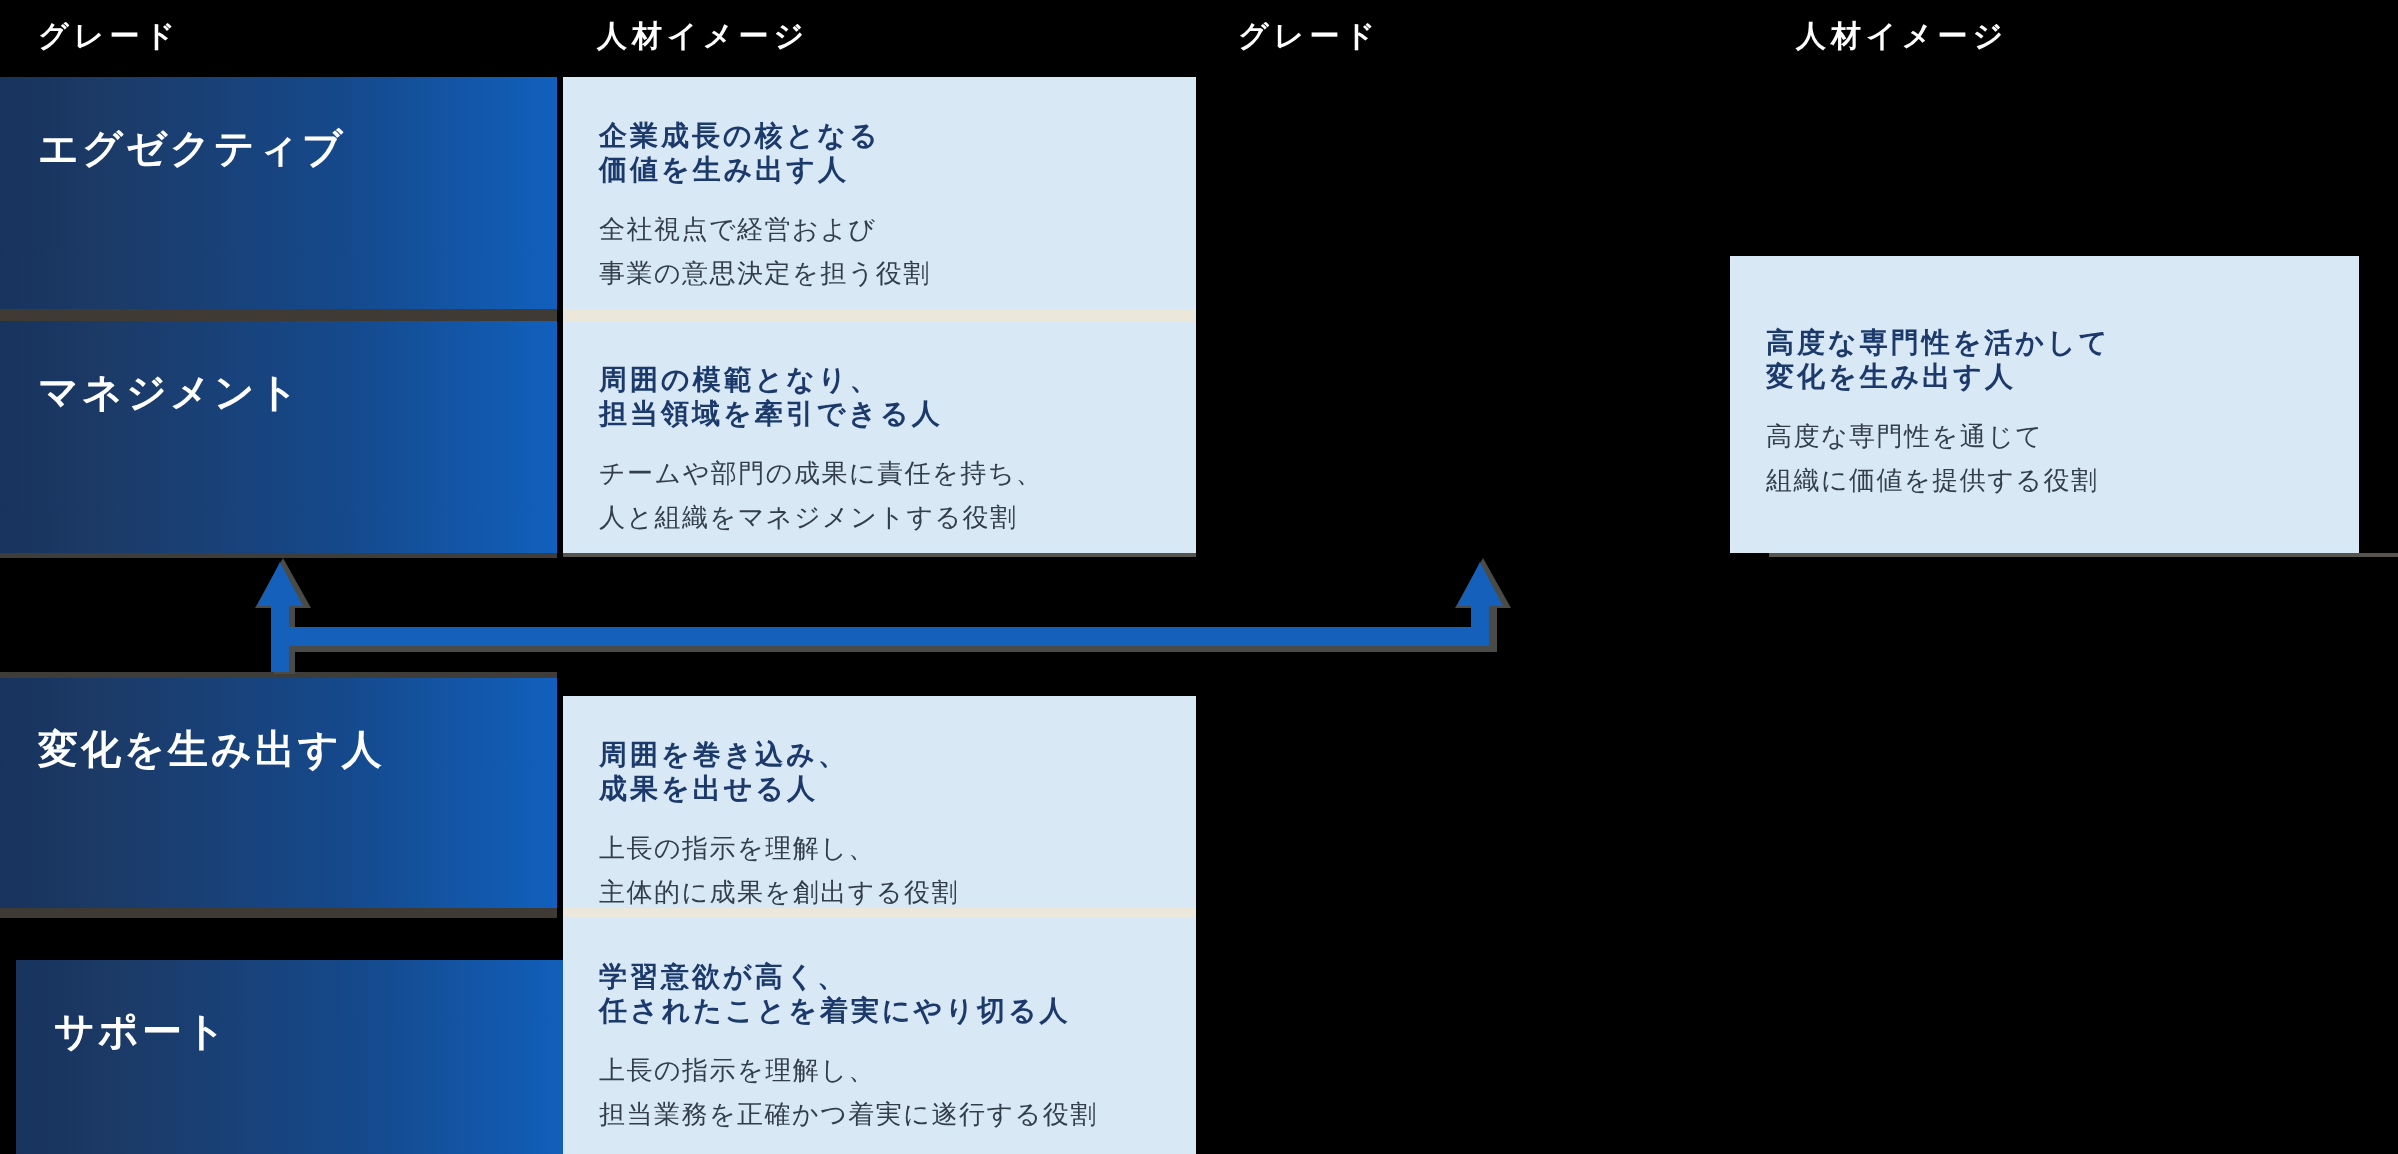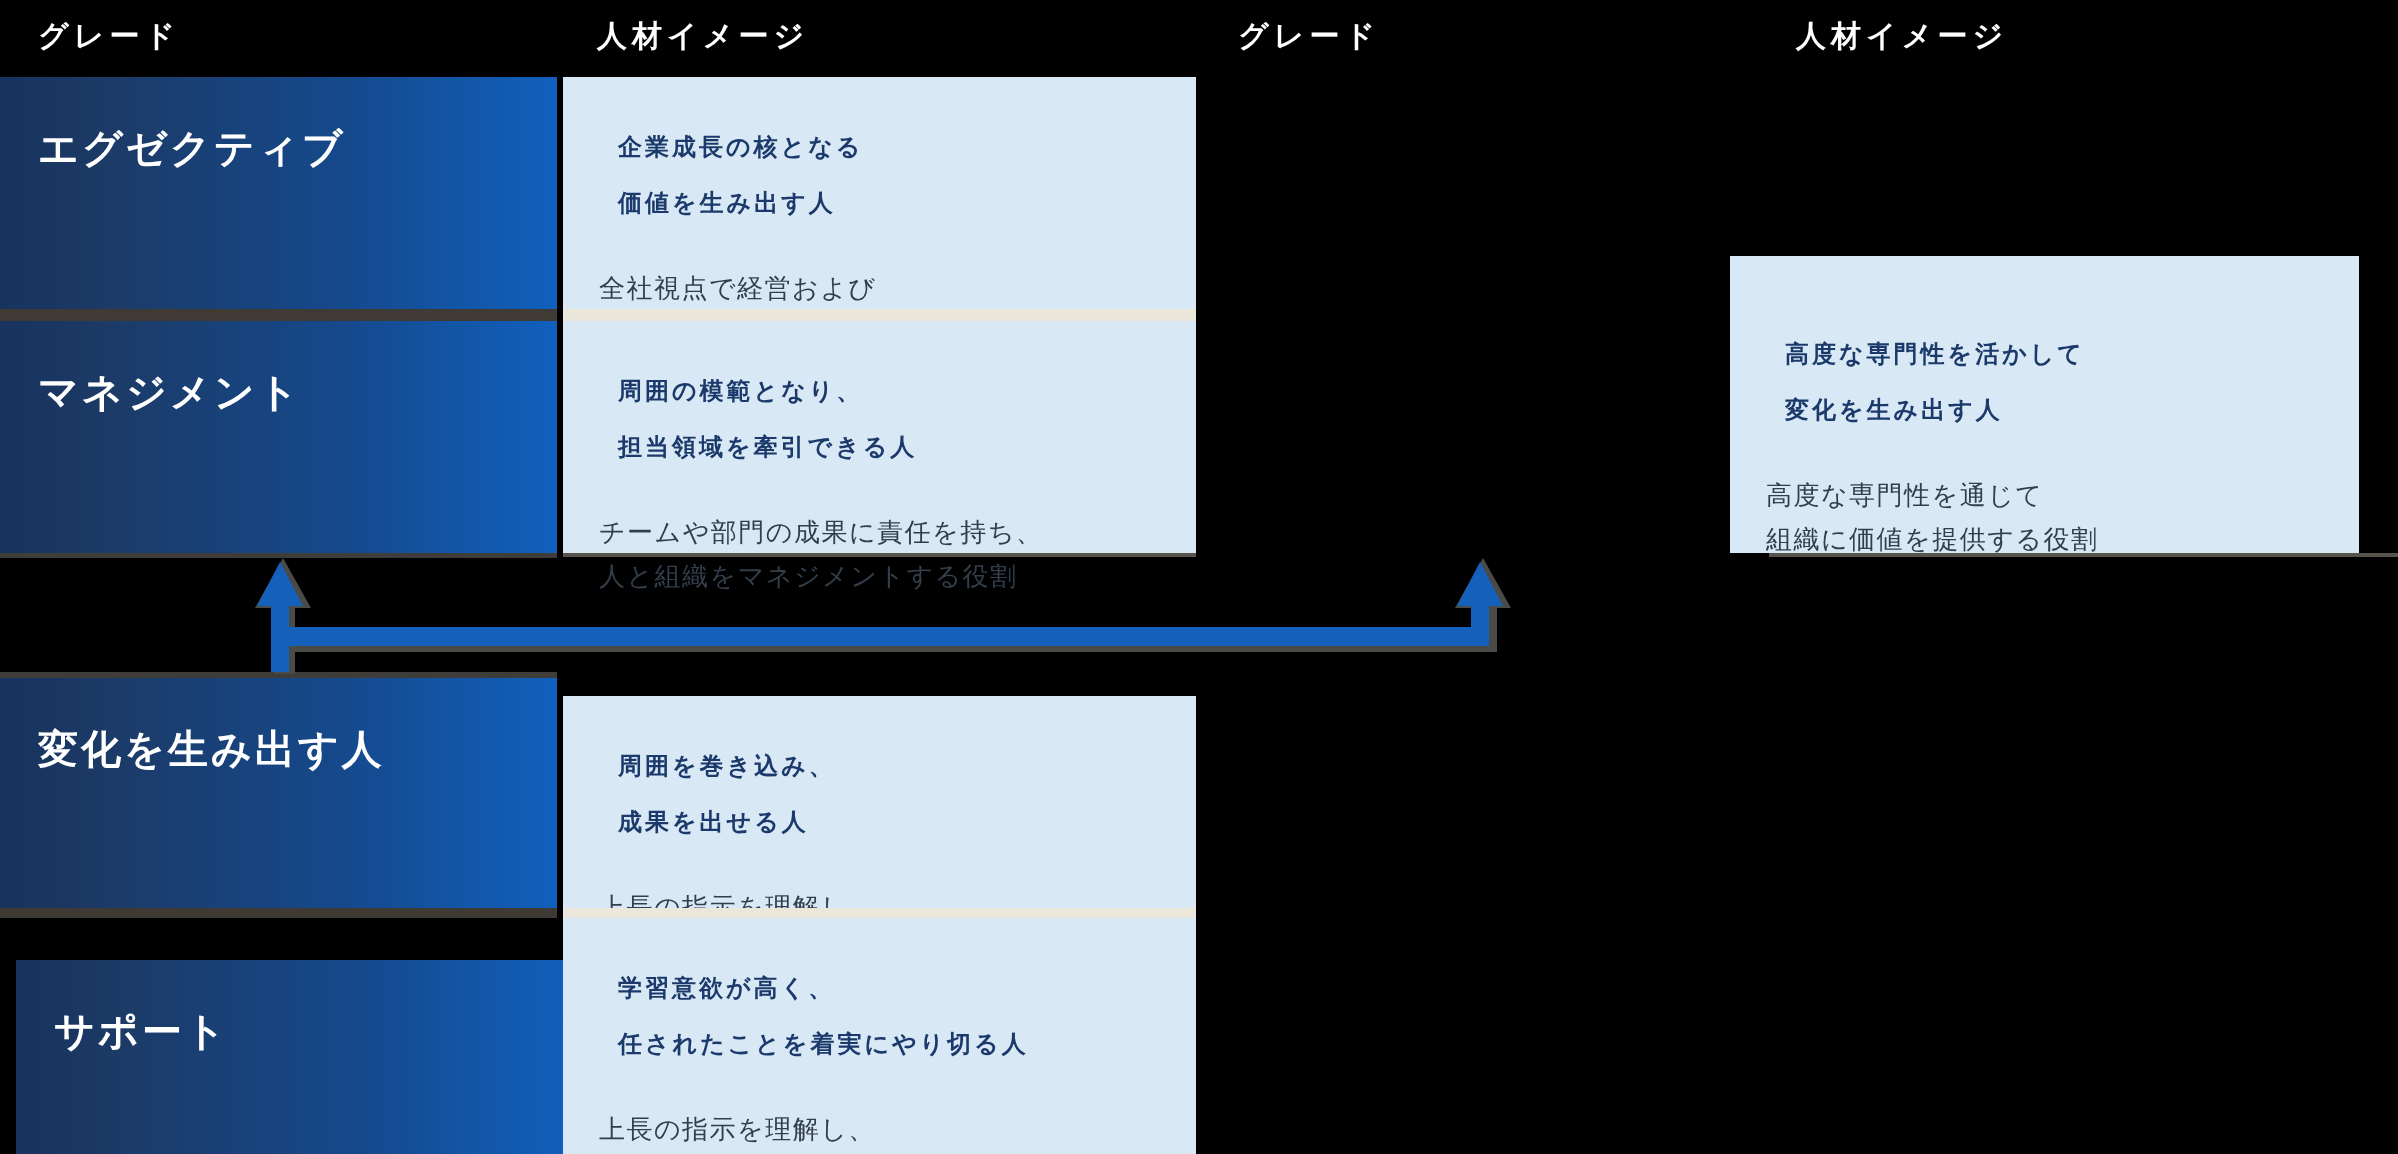--- a/index.html
+++ b/index.html
@@ -47,26 +47,26 @@
   .lb-mgmt{top:321px;height:232px;}
   .lb-prof{top:696px;height:236px;}
   .lb-supp{top:918px;height:236px;}
   .sep-beige{position:absolute;left:563px;width:633px;background:#ece7db;}
   .sep-beige.s1{top:309px;height:12px;}
   .sep-beige.s2{top:908px;height:10px;}
   .light-edge{position:absolute;background:#57534d;}
   .le-mgmt{left:563px;top:553px;width:633px;height:4px;}
   .le-expert{left:1769px;top:553px;width:629px;height:4px;}
   .talent-heading{
-    color:#1b3a6b;font-size:24px;font-weight:bold;letter-spacing:3px;
-    line-height:56px;white-space:pre-line;margin-left:19px;
+    color:#1b3a6b;font-size:28px;font-weight:bold;letter-spacing:3px;
+    line-height:34px;white-space:pre-line;
   }
   .talent-body{
     color:#333e4b;font-size:26px;letter-spacing:1.5px;line-height:44px;
-    margin-top:35px;white-space:pre-line;
+    margin-top:20px;white-space:pre-line;
   }
   
   .expert-blue{
     position:absolute;left:1198px;top:250px;width:558px;height:308px;box-sizing:border-box;
     border:5px solid #3e3a35;
     background:linear-gradient(90deg,#14305c 0%,#1a3a68 18%,#144a90 62%,#1059b6 100%);
     padding:80px 20px 0 42px;
   }
   .expert-light{
     position:absolute;left:1730px;top:256px;width:629px;height:297px;box-sizing:border-box;

